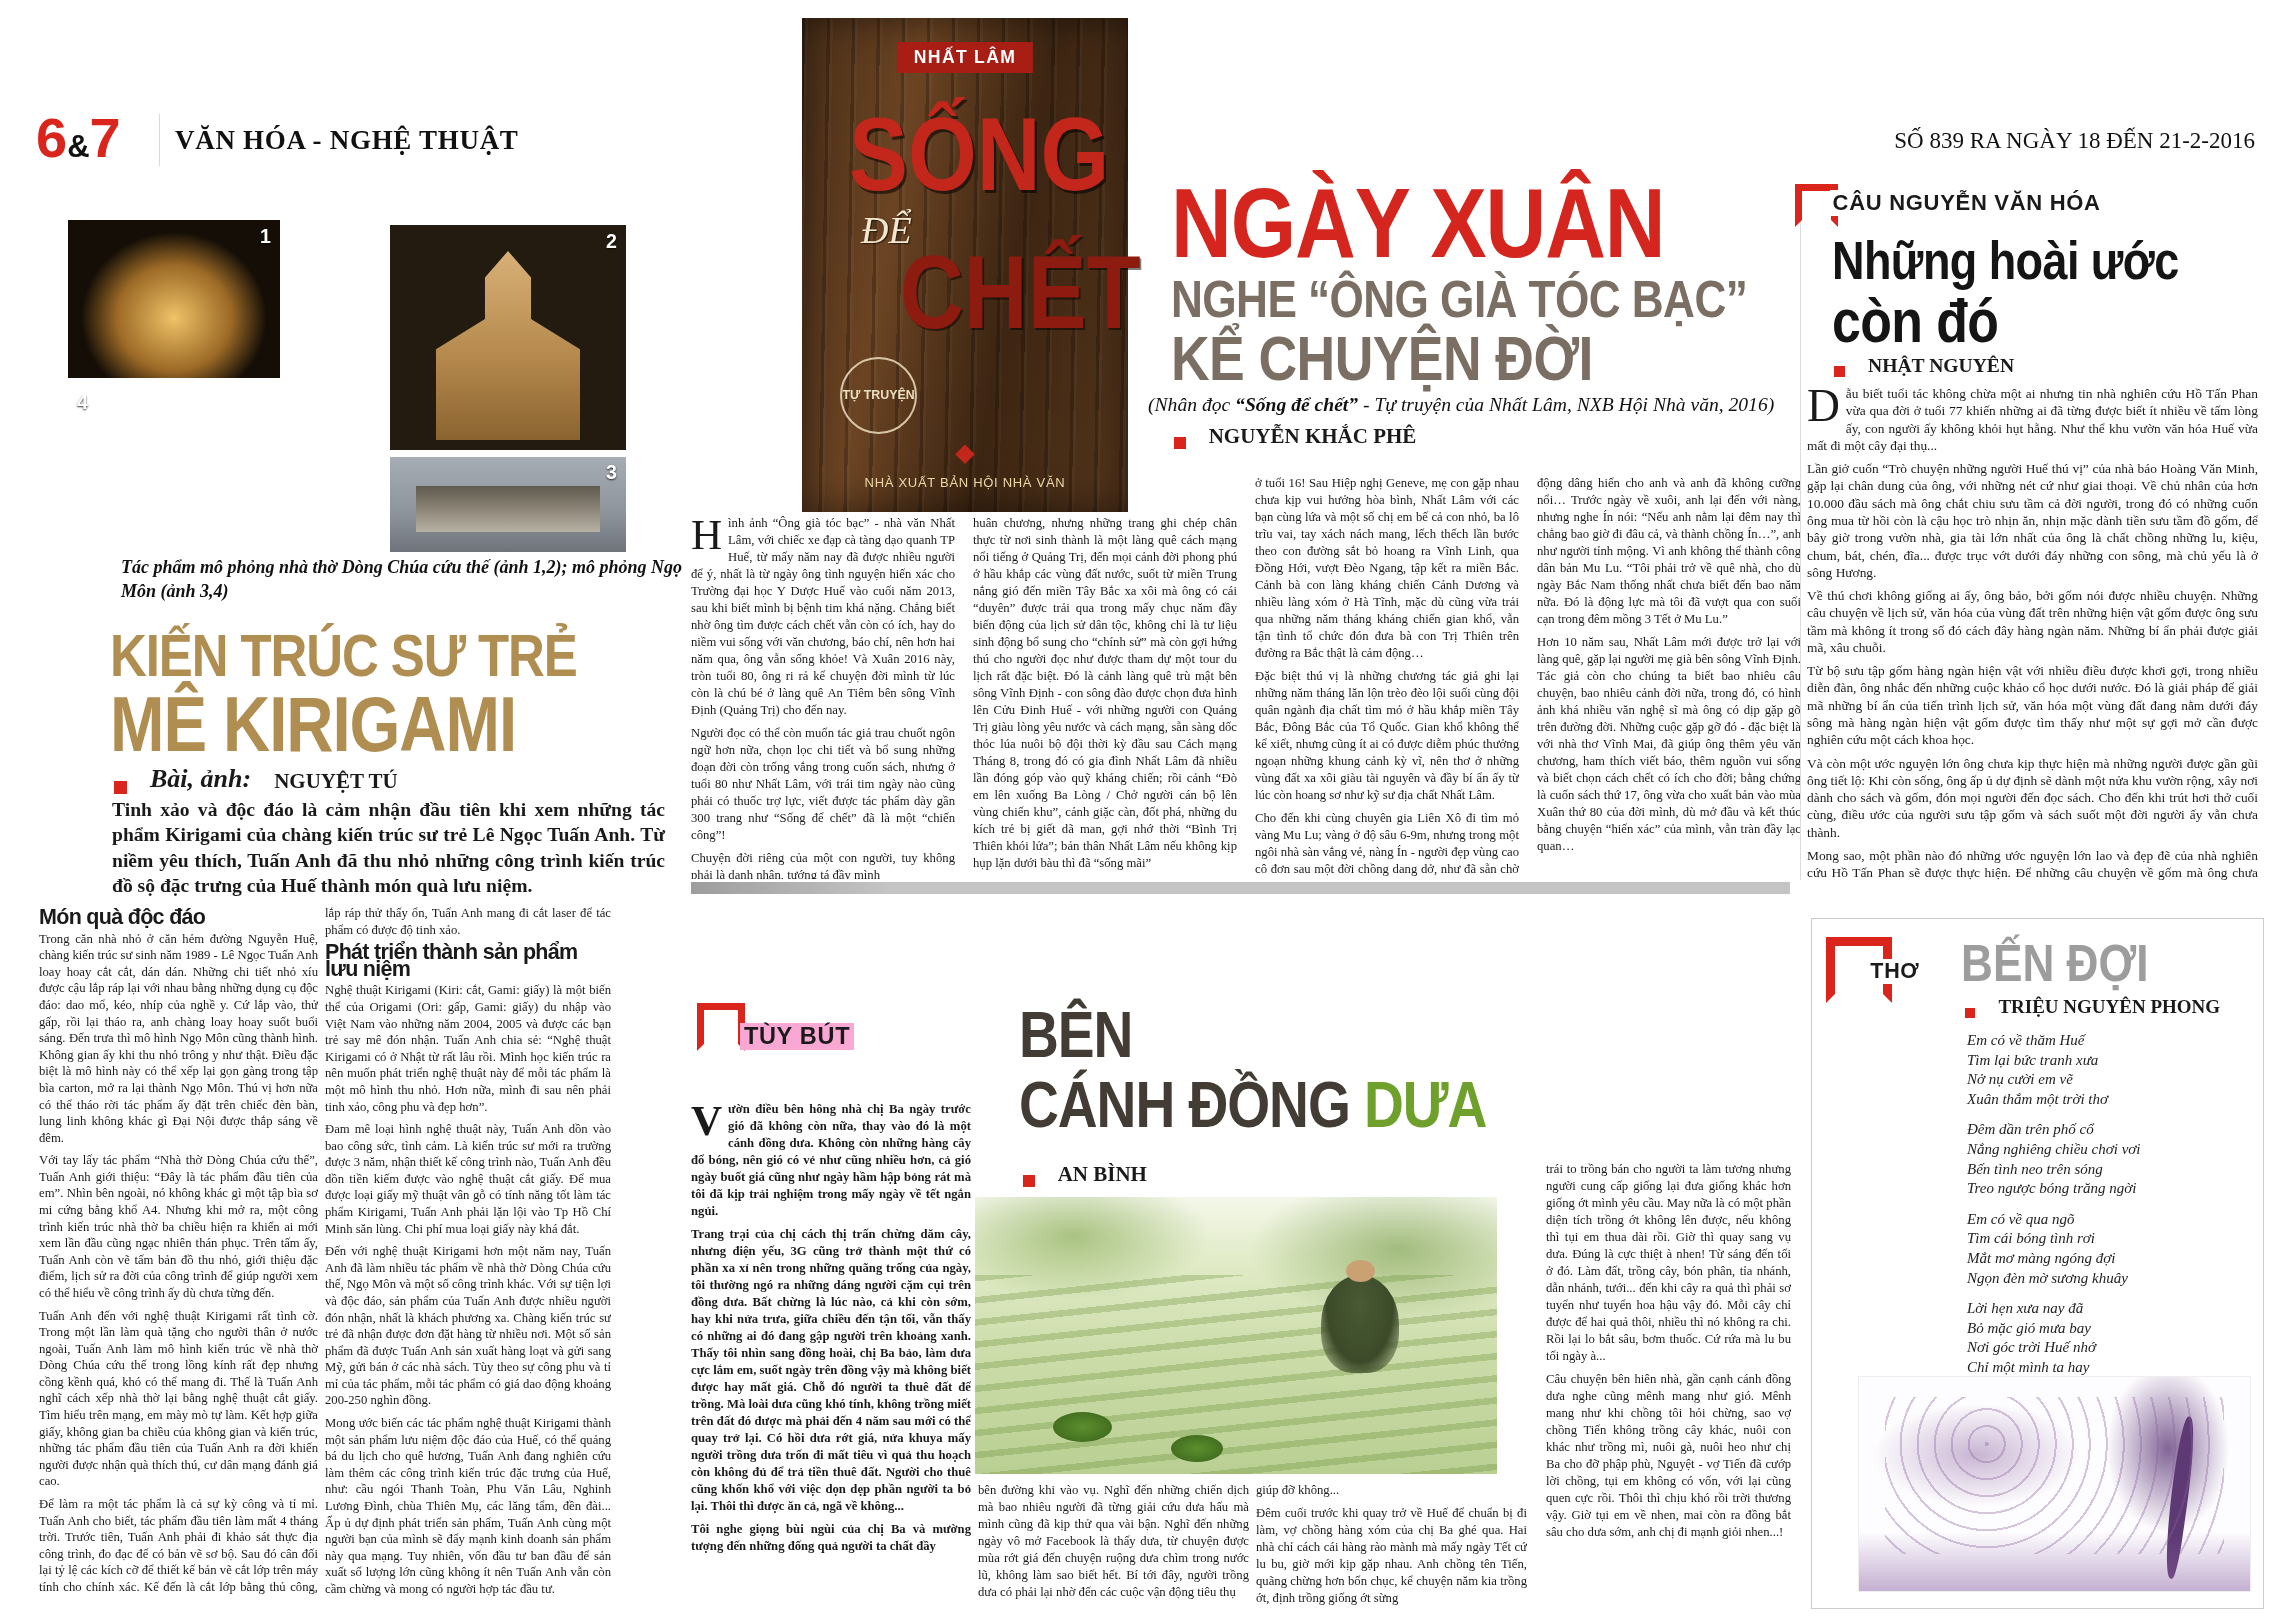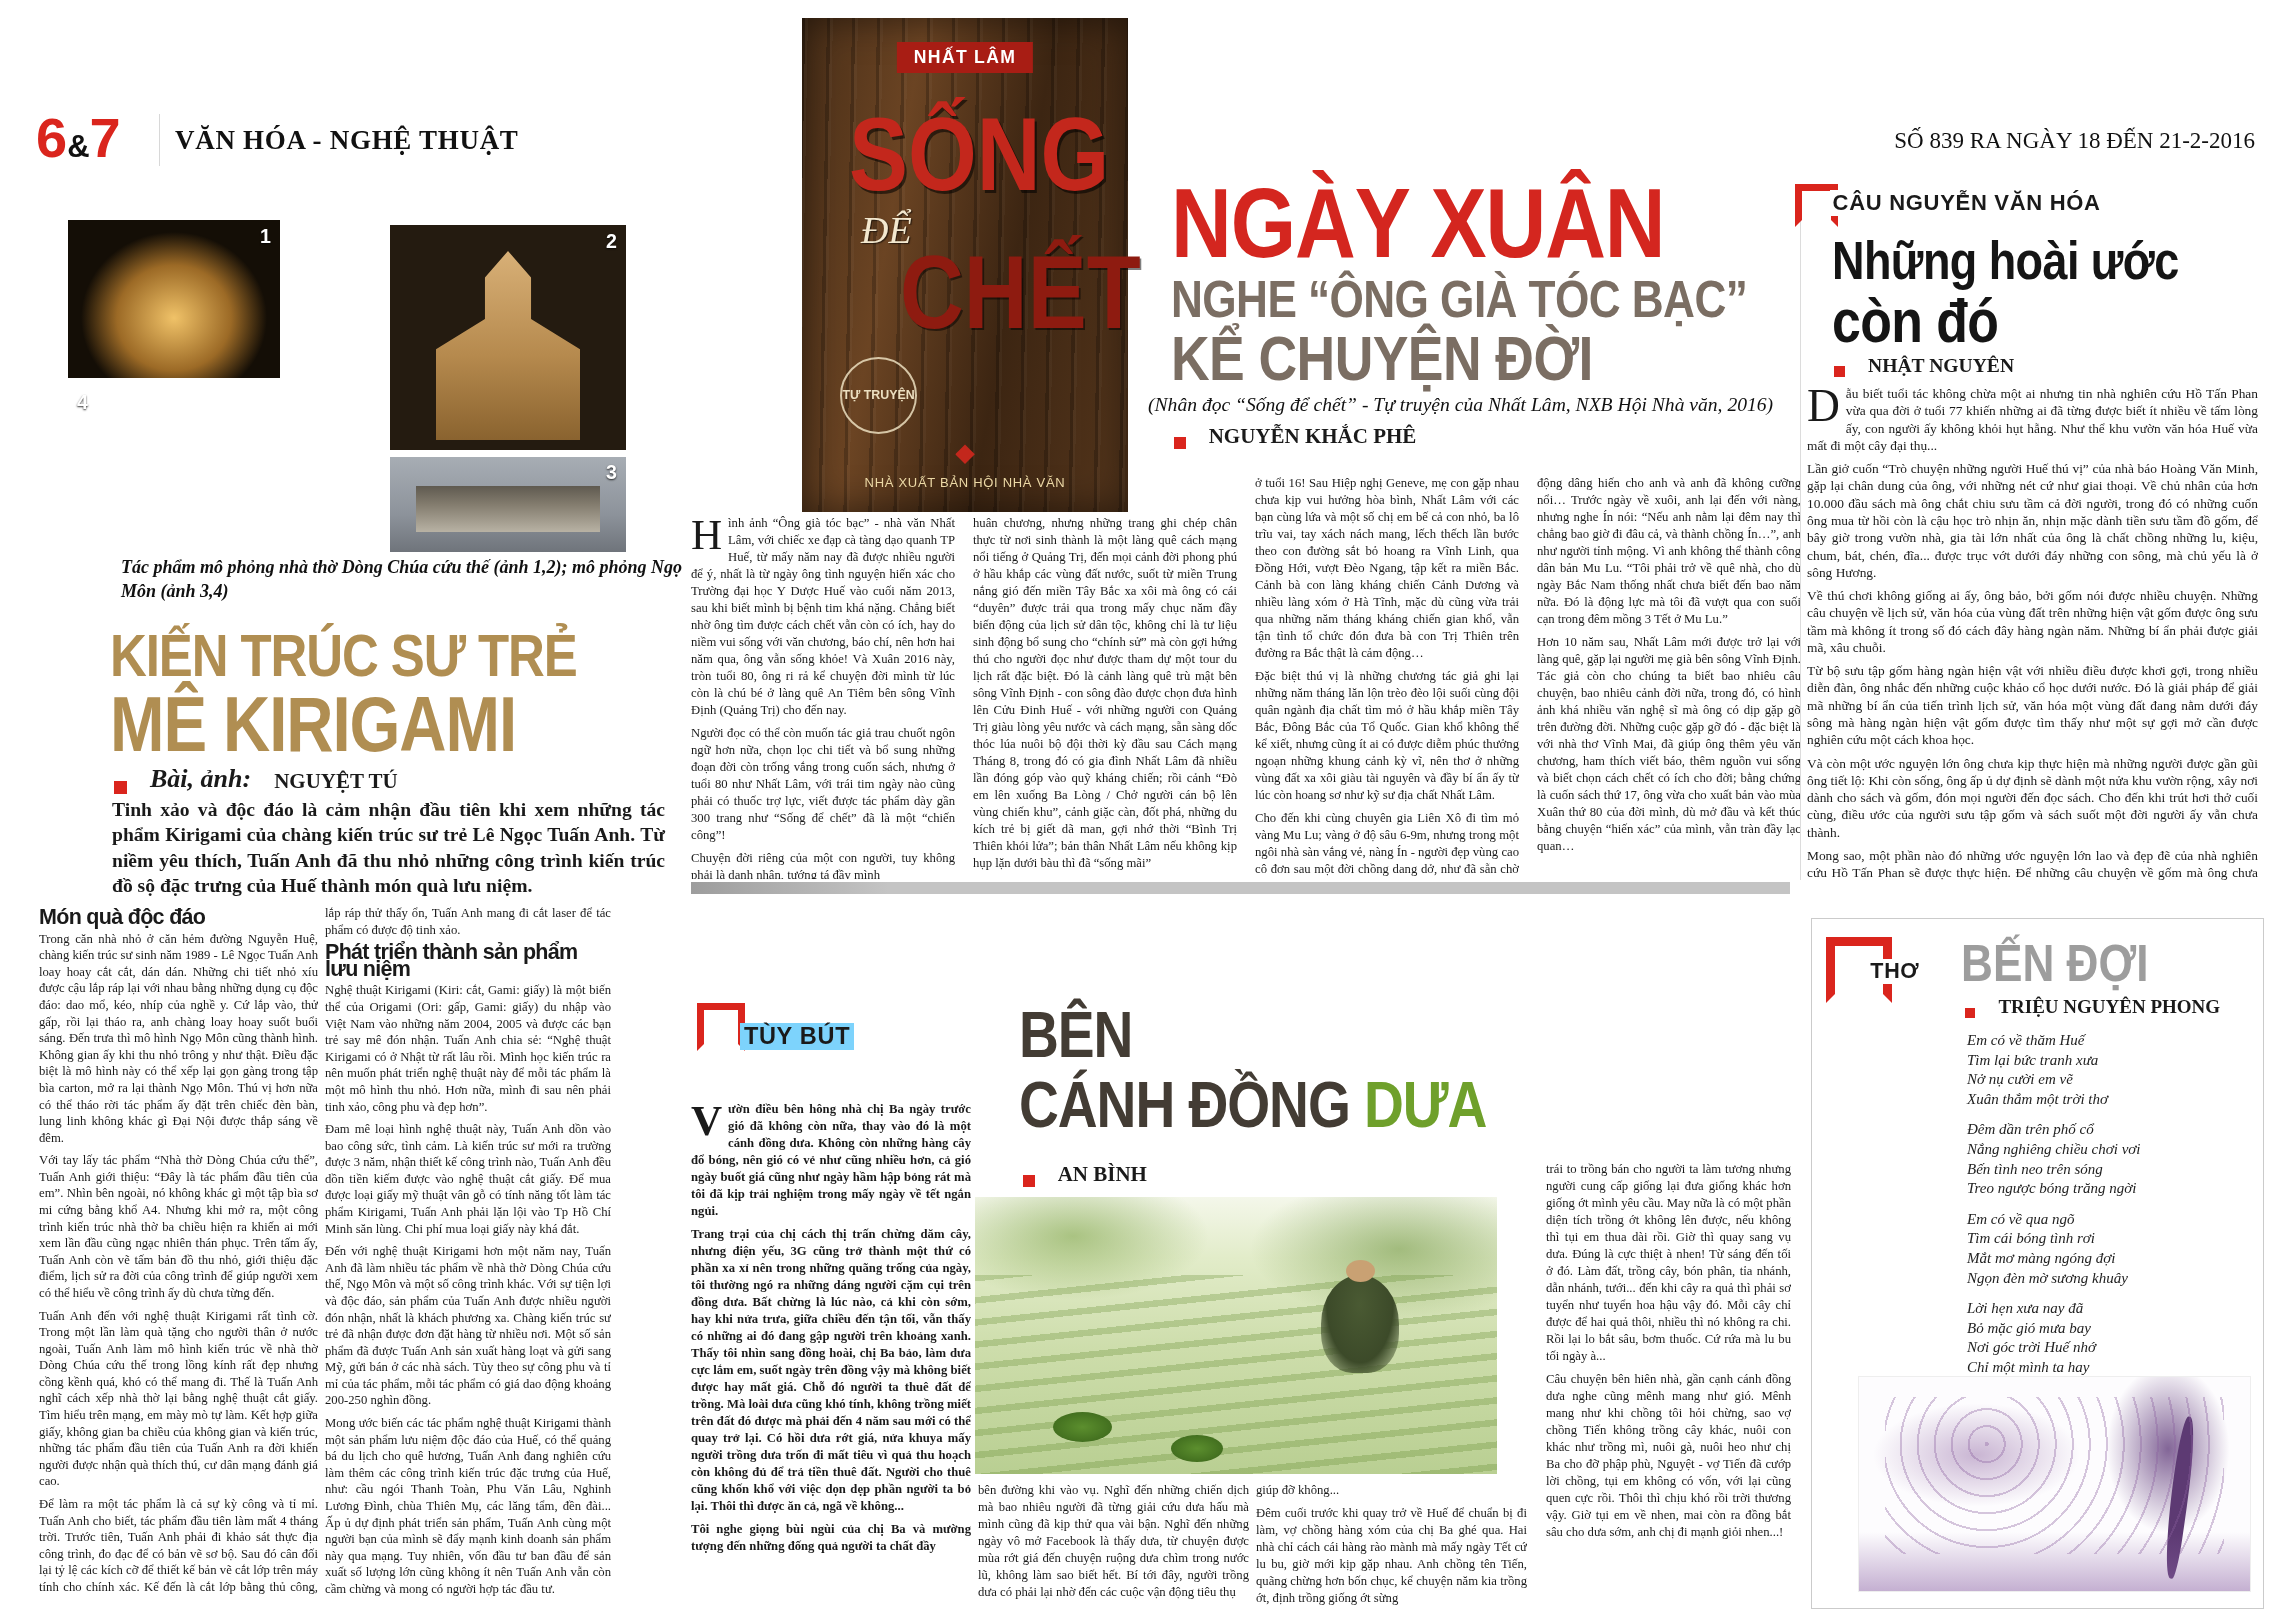--- a/index.html
+++ b/index.html
@@ -92,21 +92,21 @@
     <div class="abs sans cond" style="left:98px;top:215px;font-weight:bold;font-size:104px;color:#8e1b10;text-shadow:2px 2px 0 rgba(0,0,0,.5);">CHẾT</div>
     <div class="abs sans" style="left:38px;top:339px;width:73px;height:73px;border:2px solid rgba(235,222,190,.85);border-radius:50%;display:flex;align-items:center;justify-content:center;color:#ecdfc0;font-size:12.4px;font-weight:bold;text-align:center;line-height:1.25;">TỰ TRUYỆN</div>
     <div class="abs" style="left:50%;bottom:48px;transform:translateX(-50%);width:19.6px;height:19.6px;background:#c3271c;clip-path:polygon(50% 0,100% 50%,50% 100%,0 50%);"></div>
     <div class="abs sans" style="left:50%;bottom:22px;transform:translateX(-50%);white-space:nowrap;color:#ecd9a6;font-size:13px;letter-spacing:0.7px;">NHÀ XUẤT BẢN HỘI NHÀ VĂN</div>
   </div>
 
   <div class="abs sans cond" style="left:1171px;top:166px;font-weight:bold;font-size:99px;letter-spacing:-1.3px;color:#d4261f;">NGÀY XUÂN</div>
   <div class="abs sans cond" style="left:1171px;top:269px;font-weight:bold;font-size:52px;letter-spacing:-0.7px;color:#7b6e63;">NGHE “ÔNG GIÀ TÓC BẠC”</div>
   <div class="abs sans cond" style="left:1171px;top:322px;font-weight:bold;font-size:63px;letter-spacing:-0.7px;color:#7b6e63;">KỂ CHUYỆN ĐỜI</div>
   <div class="abs serif" style="left:1148px;top:394px;width:652px;font-size:19.6px;font-style:italic;color:#111;">
-    <span>(Nhân đọc </span><span style="font-weight:normal;">“Sống để chết”</span><span> - Tự truyện của Nhất Lâm, NXB Hội Nhà văn, 2016)</span>
+    <span>(Nhân đọc </span><span style="font-weight:bold;">“Sống để chết”</span><span> - Tự truyện của Nhất Lâm, NXB Hội Nhà văn, 2016)</span>
   </div>
   <div class="abs byline" style="left:1174px;top:424px;">
     <span class="redsq" style="width:11.7px;height:11.7px;"></span>
     <span class="serif" style="font-size:21px;">NGUYỄN KHẮC PHÊ</span>
   </div>
 
   <div class="abs col bodytext-md dropcap" style="left:691px;top:515px;width:264px;height:364px;overflow:hidden;">
       <p>Hình ảnh “Ông già tóc bạc” - nhà văn Nhất Lâm, với chiếc xe đạp cà tàng dạo quanh TP Huế, từ mấy năm nay đã được nhiều người để ý, nhất là từ ngày ông tình nguyện hiến xác cho Trường đại học Y Dược Huế vào cuối năm 2013, sau khi biết mình bị bệnh tim khá nặng. Chẳng biết nhờ ông tìm được cách chết vẫn còn có ích, hay do niềm vui sống với văn chương, báo chí, nên hơn hai năm qua, ông vẫn sống khỏe! Và Xuân 2016 này, tròn tuổi 80, ông ri rả kể chuyện đời mình từ lúc còn là chú bé ở làng quê An Tiêm bên sông Vĩnh Định (Quảng Trị) cho đến nay.</p>
       <p>Người đọc có thể còn muốn tác giả trau chuốt ngôn ngữ hơn nữa, chọn lọc chi tiết và bổ sung những đoạn đời còn trống vắng trong cuốn sách, nhưng ở tuổi 80 như Nhất Lâm, với trái tim ngày nào cũng phải có thuốc trợ lực, viết được tác phẩm dày gần 300 trang như “Sống để chết” đã là một “chiến công”!</p>
       <p>Chuyện đời riêng của một con người, tuy không phải là danh nhân, tướng tá đầy mình</p>
@@ -120,21 +120,21 @@
       <p>Cho đến khi cùng chuyên gia Liên Xô đi tìm mỏ vàng Mu Lu; vàng ở độ sâu 6-9m, nhưng trong một ngôi nhà sàn vắng vẻ, nàng Ín - người đẹp vùng cao cô đơn sau một đời chồng dang dở, như đã sẵn chờ anh, chủ</p>
     </div>
   <div class="abs col bodytext-md" style="left:1537px;top:475px;width:264px;height:404px;overflow:hidden;">
       <p>động dâng hiến cho anh và anh đã không cưỡng nổi… Trước ngày về xuôi, anh lại đến với nàng, nhưng nghe Ín nói: “Nếu anh nằm lại đêm nay thì chẳng bao giờ đi đâu cả, và thành chồng Ín…”, anh như người tỉnh mộng. Vì anh không thể thành công dân bản Mu Lu. “Tôi phải trở về quê nhà, cho dù ngày Bắc Nam thống nhất chưa biết đến bao năm nữa. Đó là động lực mà tôi đã vượt qua con suối cạn trong đêm mồng 3 Tết ở Mu Lu.”</p>
       <p>Hơn 10 năm sau, Nhất Lâm mới được trở lại với làng quê, gặp lại người mẹ già bên sông Vĩnh Định. Tác giả còn cho chúng ta biết bao nhiêu câu chuyện, bao nhiêu cảnh đời nữa, trong đó, có hình ảnh khá nhiều văn nghệ sĩ mà ông có dịp gặp gỡ trên đường đời. Những cuộc gặp gỡ đó - đặc biệt là với nhà thơ Vĩnh Mai, đã giúp ông thêm yêu văn chương, ham thích viết báo, thêm nguồn vui sống và biết chọn cách chết có ích cho đời; bằng chứng là cuốn sách thứ 17, ông vừa cho xuất bản vào mùa Xuân thứ 80 của đời mình, dù mở đầu và kết thúc bằng chuyện “hiến xác” của mình, vẫn tràn đầy lạc quan…</p>
     </div>
 
   <div class="abs" style="left:691px;top:882px;width:1099px;height:11.7px;background:linear-gradient(90deg,#9d9d9d 0%,#c4c4c4 18%,#c4c4c4 100%);"></div>
 
   <div class="kicker-bracket" style="left:697px;top:1003px;width:34px;height:34px;"></div>
-  <div class="abs sans" style="left:740px;top:1023px;font-weight:bold;font-size:23.5px;letter-spacing:0.7px;background:#7dd3fc;padding:0 3.9px;">TÙY BÚT</div>
+  <div class="abs sans" style="left:740px;top:1023px;font-weight:bold;font-size:23.5px;letter-spacing:0.7px;background:#f9a8d4;padding:0 3.9px;">TÙY BÚT</div>
 
   <div class="abs sans cond" style="left:1019px;top:997px;font-weight:bold;font-size:65px;letter-spacing:-1.3px;color:#433c34;">BÊN</div>
   <div class="abs sans cond" style="left:1019px;top:1067px;font-weight:bold;font-size:65px;letter-spacing:-1.3px;color:#433c34;">
     <span>CÁNH ĐỒNG </span><span style="color:#6fa02b;">DƯA</span>
   </div>
   <div class="abs byline" style="left:1023px;top:1162px;">
     <span class="redsq" style="width:11.7px;height:11.7px;"></span>
     <span class="serif" style="font-size:21px;">AN BÌNH</span>
   </div>
 

